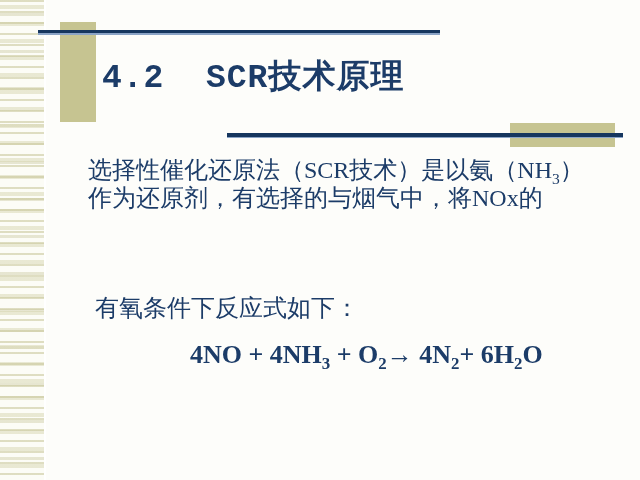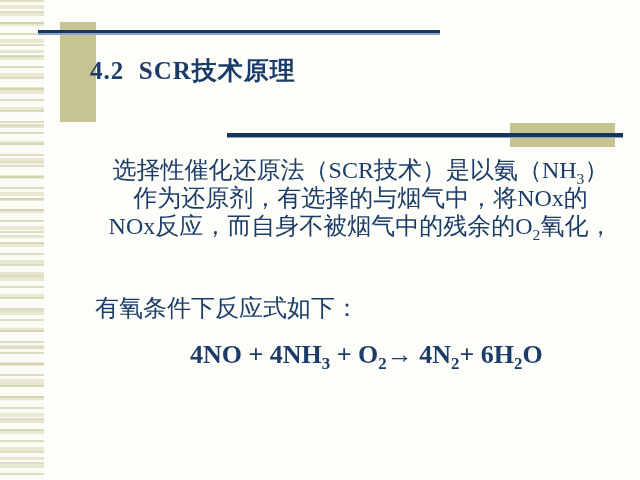--- a/index.html
+++ b/index.html
@@ -49,26 +49,27 @@
   }
   .title-rule {
     position: absolute;
     left: 38px; top: 30px;
     width: 402px; height: 5px;
     background: var(--rule_navy);
     border-bottom: 2px solid var(--rule_light);
   }
   .title {
     position: absolute;
-    left: 90px; top: 54px;
+    left: 102px; top: 54px;
     color: var(--text_navy);
-    font-size: 25px;
+    font-size: 33px;
     font-weight: bold;
     letter-spacing: 1px;
     white-space: pre;
+    font-family: Liberation Mono, monospace;
   }
   .divider-accent {
     position: absolute;
     left: 510px; top: 123px;
     width: 105px; height: 24px;
     background: var(--accent_tan);
   }
   .divider-rule {
     position: absolute;
     left: 227px; top: 133px;
@@ -77,21 +78,21 @@
     border-bottom: 1px solid var(--rule_light);
   }
   .body-text {
     position: absolute;
     left: 88px; top: 156px;
     width: 545px;
     color: var(--text_navy);
     font-size: 24px;
     line-height: 28px;
   }
-  .body-line { white-space: pre; text-align: center; }
+  .body-line { white-space: pre; }
   .intro-line {
     position: absolute;
     left: 95px; top: 292px;
     color: var(--text_navy);
     font-size: 24px;
     white-space: pre;
   }
   .equations {
     position: absolute;
     left: 190px; top: 340px;
@@ -118,21 +119,20 @@
   <div class="accent-bar"></div>
   <div class="title-rule"></div>
   <h1 class="title">4.2  SCR技术原理</h1>
 
   <div class="divider-accent"></div>
   <div class="divider-rule"></div>
 
   <div class="body-text">
     <div class="body-line"><span>选择性催化还原法（SCR技术）是以氨（NH</span><sub>3</sub><span>）</span></div>
     <div class="body-line"><span>作为还原剂，有选择的与烟气中，将NOx的</span></div>
-    <div class="body-line"><span>NOx反应，而自身不被烟气中的残余的O</span><sub>2</sub><span>氧化，</span></div>
   </div>
 
   <div class="intro-line">有氧条件下反应式如下：</div>
 
   <div class="equations">
     <div class="equation"><span>4NO + 4NH</span><sub>3</sub><span> + O</span><sub>2</sub><span>→ 4N</span><sub>2</sub><span>+ 6H</span><sub>2</sub><span>O</span></div>
   </div>
 </div>
 
 </body></html>

